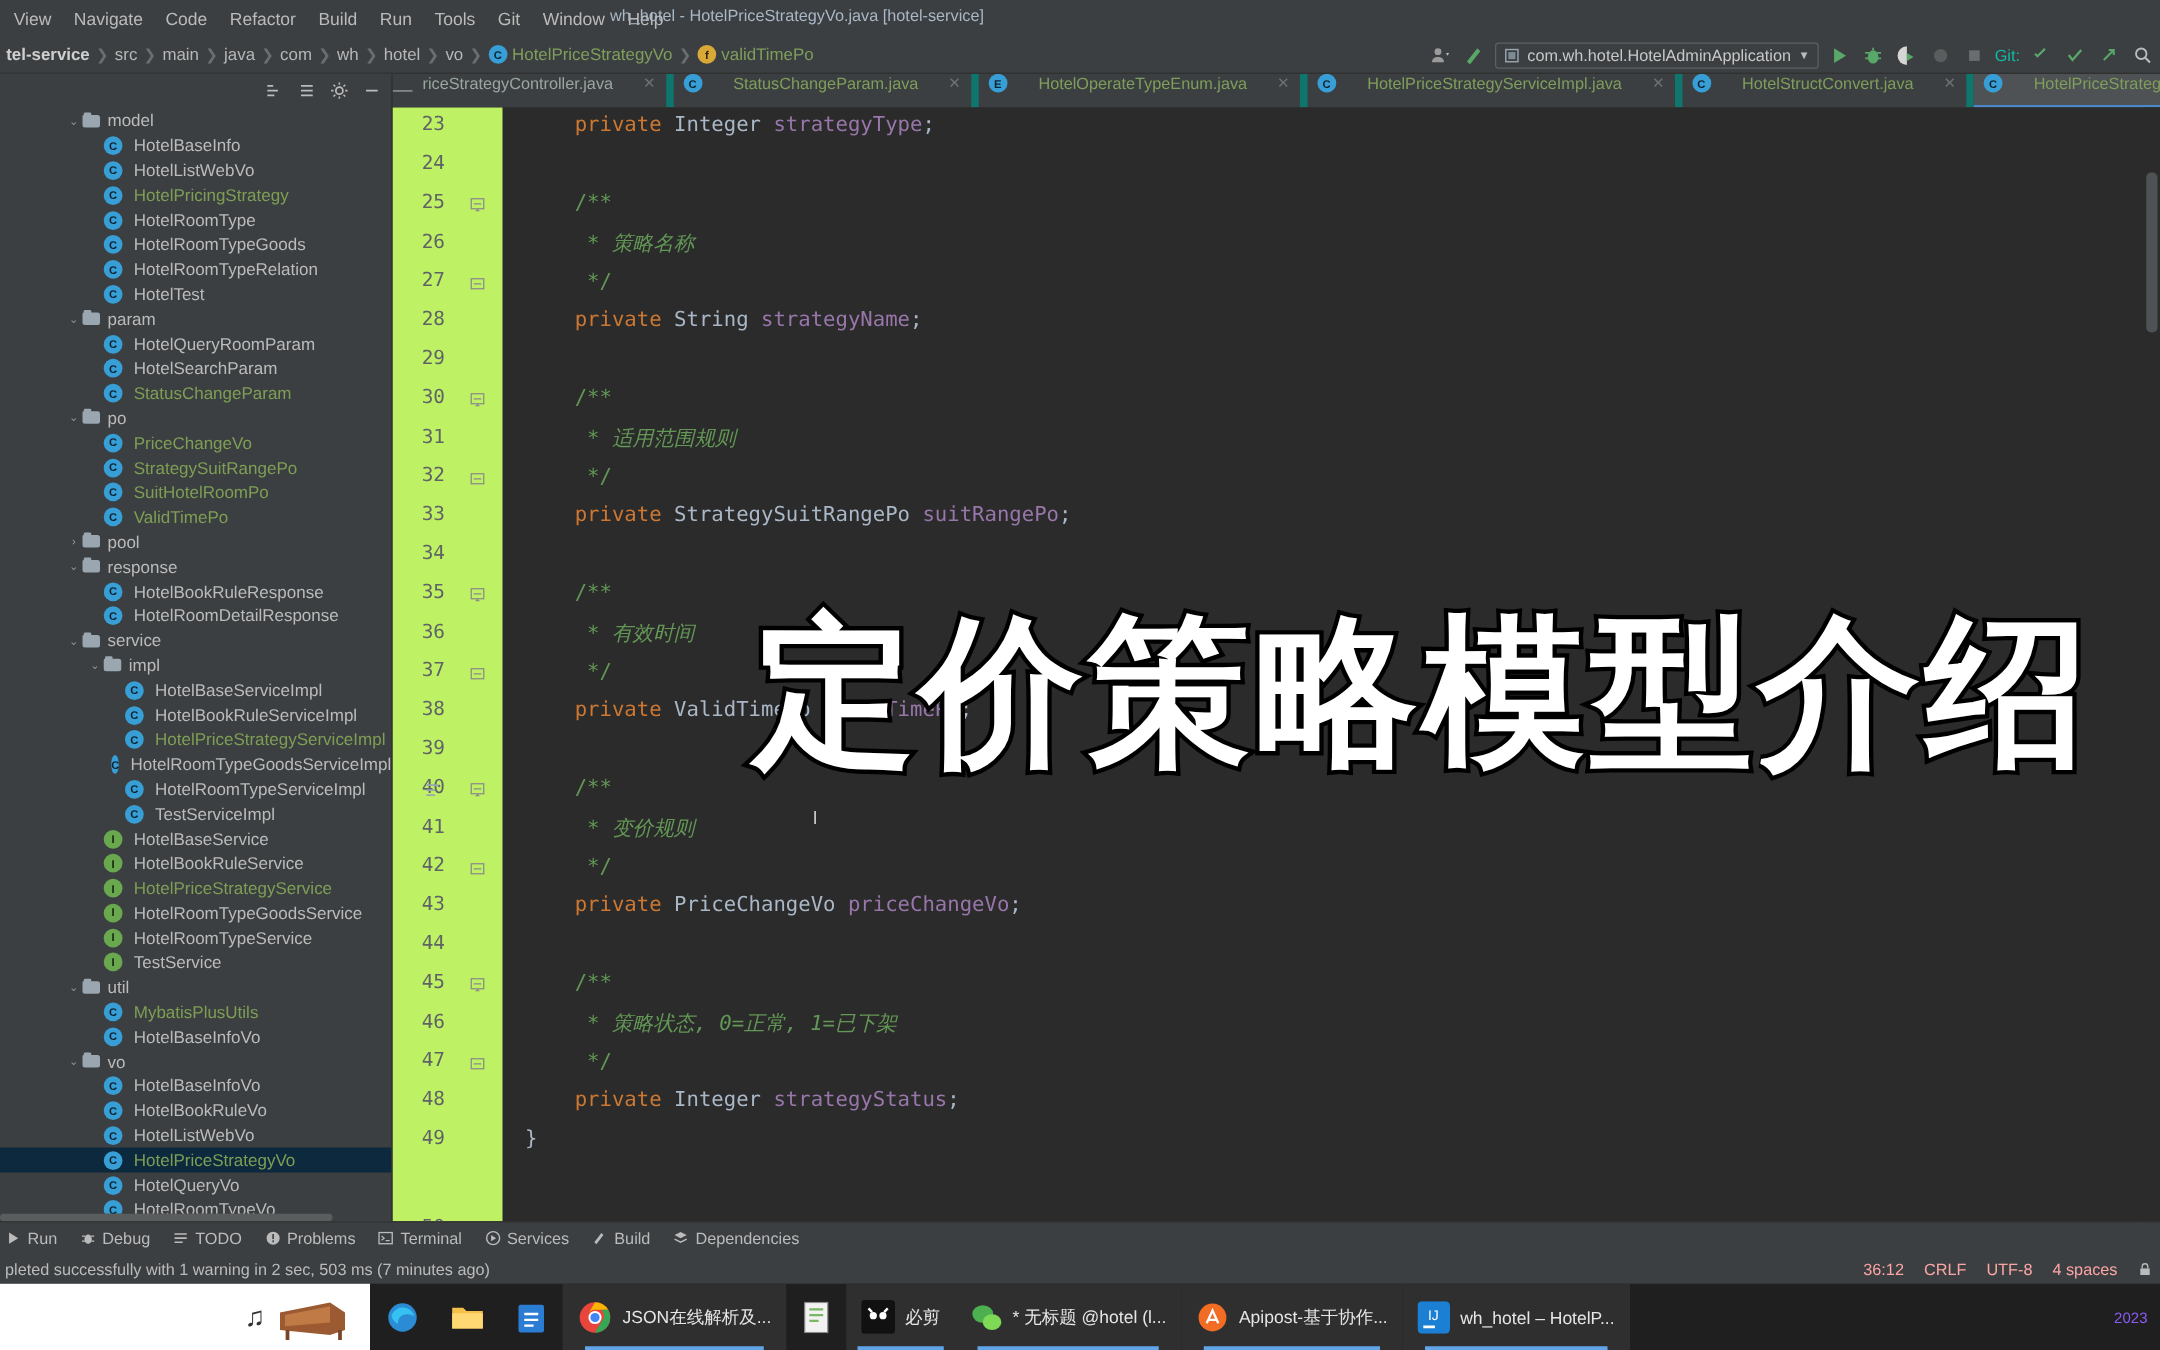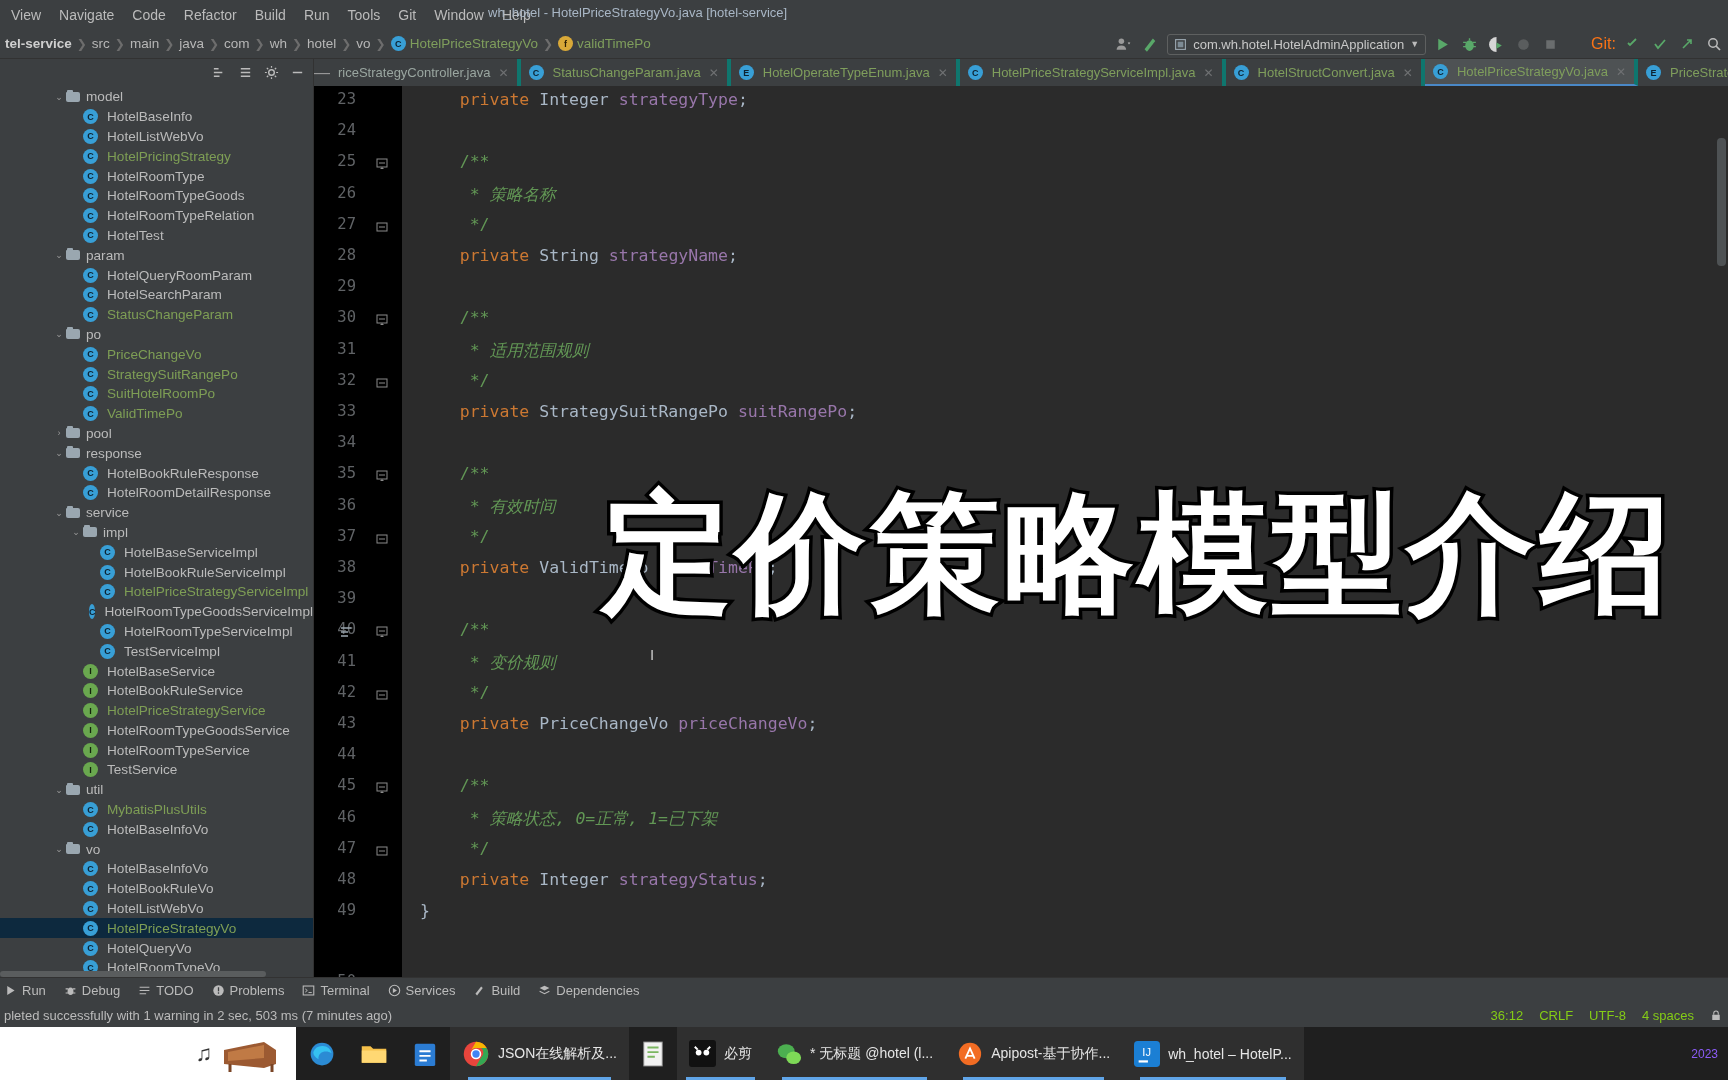--- a/index.html
+++ b/index.html
@@ -28,21 +28,21 @@
   .b-i{ background:#6aa84f; color:#13240c;}
   .b-f{ background:#d9a938; color:#2b2005;}
   .b-e{ background:#389fd6; color:#0c2231;}
 
   .nav-right{ position:absolute; right:4px; top:0; height:30px; display:flex;
     align-items:center; gap:6px; }
   .runcfg{ display:flex; align-items:center; gap:6px; height:21px; padding:0 6px;
     border:1px solid #5e6060; border-radius:3px; background:#3c3f41;
     font-size:13px; color:#c8c8c8; }
   .icobtn{ width:21px;height:21px; display:flex;align-items:center;justify-content:center;}
-  .gitlabel{ color:#f97316; font-size:16px; margin-left:24px;}
+  .gitlabel{ color:#14b8a6; font-size:13px; margin-left:0;}
 
   
   .main{ display:flex; height:918px; }
 
   
   .project{ width:314px; background:#3c3f41; position:relative; overflow:hidden;
      border-right:1px solid #323232;}
   .ptoolbar{ height:26px; display:flex; align-items:center; justify-content:flex-end;
      gap:10px; padding-right:8px; background:#3c3f41; }
   .ptoolbar .ti{ width:16px;height:16px; display:flex;align-items:center;justify-content:center;}
@@ -61,28 +61,28 @@
      background:#9aa7b0; border-radius:1px;}
   .pscroll{ position:absolute; left:0; bottom:0; width:298px; height:6px; background:#3c3f41;}
   .pscroll span{ display:block; height:6px; width:266px; background:#5a5d5e; border-radius:3px;}
 
   
   .editor{ flex:1; background:#2b2b2b; position:relative; overflow:hidden; }
   .tabbar{ height:27px; background:#3c3f41; display:flex; align-items:stretch;
      font-size:13px; white-space:nowrap; overflow:hidden; }
   .tabbar .collapse{ width:22px; display:flex;align-items:center;justify-content:center;
      color:#9a9a9a; font-size:16px; }
-  .tab{ display:flex; align-items:center; gap:5px; padding:0 8px; color:#7f9e5c;
-     border-right:4px solid #0f766e; }
+  .tab{ display:flex; align-items:flex-start; gap:21px; padding:0 8px; color:#7f9e5c;
+     border-right:6px solid #0f766e; }
   .tab .x{ color:#6f7173; font-size:12px; margin-left:3px;}
   .tab.active{ background:#4e5254; border-bottom:2px solid #4a88c7; }
   .tab.plain{ color:#9aa6a0;}
 
   .code{ position:relative; height:891px; background:#2b2b2b; display:flex; }
-  .gutter{ width:88px; background:#000000; position:relative;}
+  .gutter{ width:88px; background:#bef264; position:relative;}
   .gline{ position:absolute; right:46px; color:#606366; font-size:15.5px;
      font-family:"DejaVu Sans Mono", monospace; text-align:right; width:34px;}
   .fold{ position:absolute; left:62px; color:#8a8a8a; font-size:11px;}
   .codearea{ position:relative; flex:1; }
   .cl{ position:absolute; left:18px; font-family:"DejaVu Sans Mono", monospace;
      font-size:16.5px; white-space:pre; }
   .kw{ color:#cc7832; }
   .ty{ color:#a9b7c6; }
   .fld{ color:#9876aa; }
   .pun{ color:#a9b7c6; }
@@ -100,21 +100,21 @@
      -webkit-text-stroke:7px #000; paint-order:stroke fill;
      text-shadow:0 0 0 #000; z-index:40; }
 
   
   .toolbar-bottom{ height:26px; background:#3c3f41; display:flex; align-items:center;
      gap:18px; padding-left:4px; font-size:13px; color:#bbbbbb; border-top:1px solid #323232;}
   .tw{ display:flex; align-items:center; gap:5px; }
   .statusline{ height:24px; background:#3c3f41; display:flex; align-items:center;
      font-size:13px; color:#bbbbbb; position:relative; padding-left:4px;}
   .status-right{ position:absolute; right:6px; top:0; height:24px; display:flex;
-     align-items:center; gap:16px; font-size:13px; color:#84cc16;}
+     align-items:center; gap:16px; font-size:13px; color:#fca5a5;}
 
   
   .taskbar{ position:absolute; left:0; bottom:0; width:1728px; height:53px;
      background:#1f1f1f; display:flex; align-items:center; }
   .tb-search{ width:232px; height:53px; background:#ffffff; display:flex; align-items:center;
      padding-left:10px; gap:8px; color:#222; font-size:14px;}
   .tb-piano{ width:296px; height:53px; background:#fff; display:flex; align-items:center;
      justify-content:flex-end; padding-right:14px; gap:6px;}
   .tb-item{ height:53px; display:flex; align-items:center; gap:8px; padding:0 12px;
      color:#e6e6e6; font-size:14px; white-space:nowrap; position:relative;}

